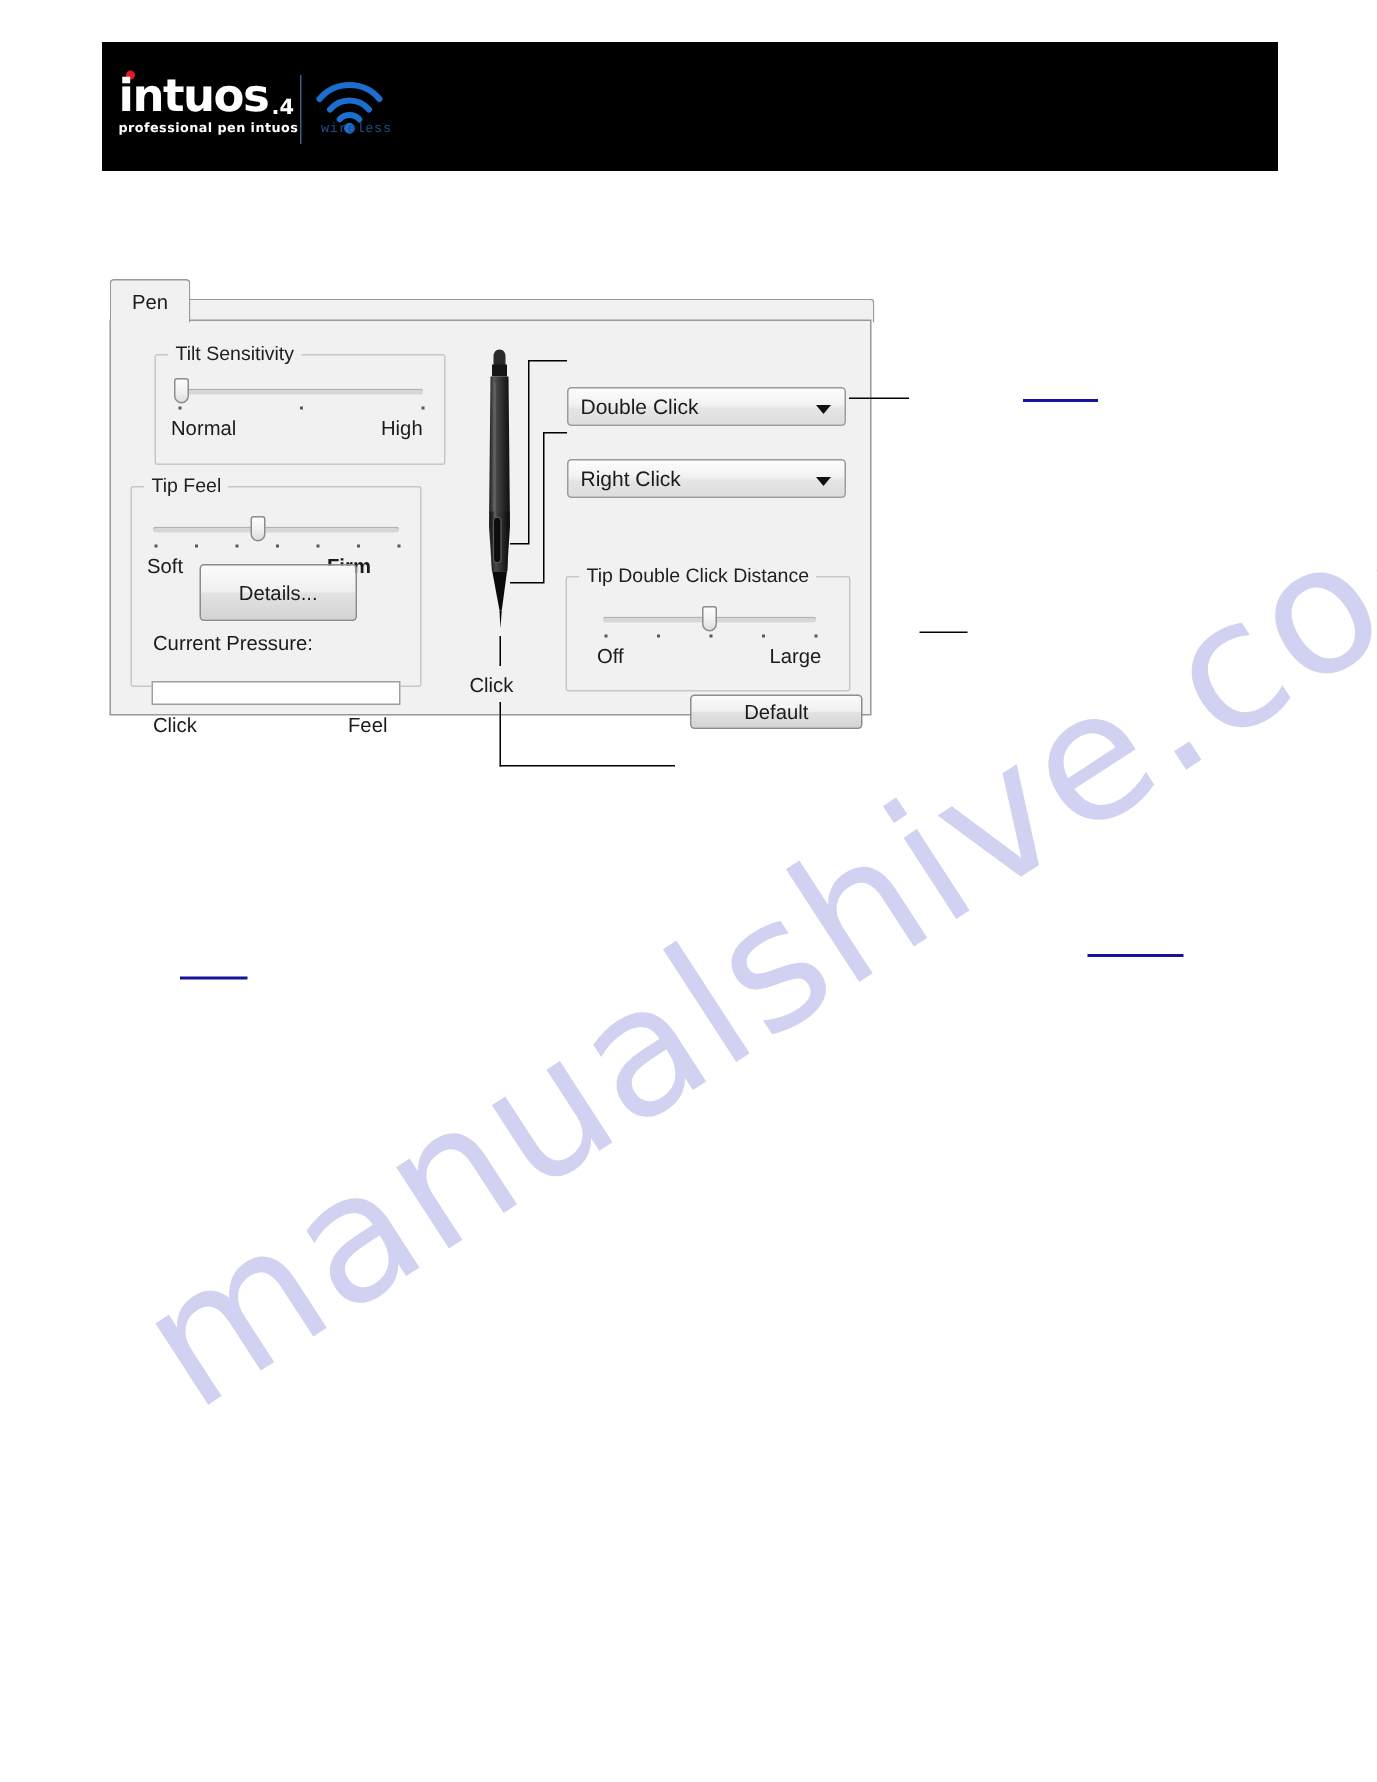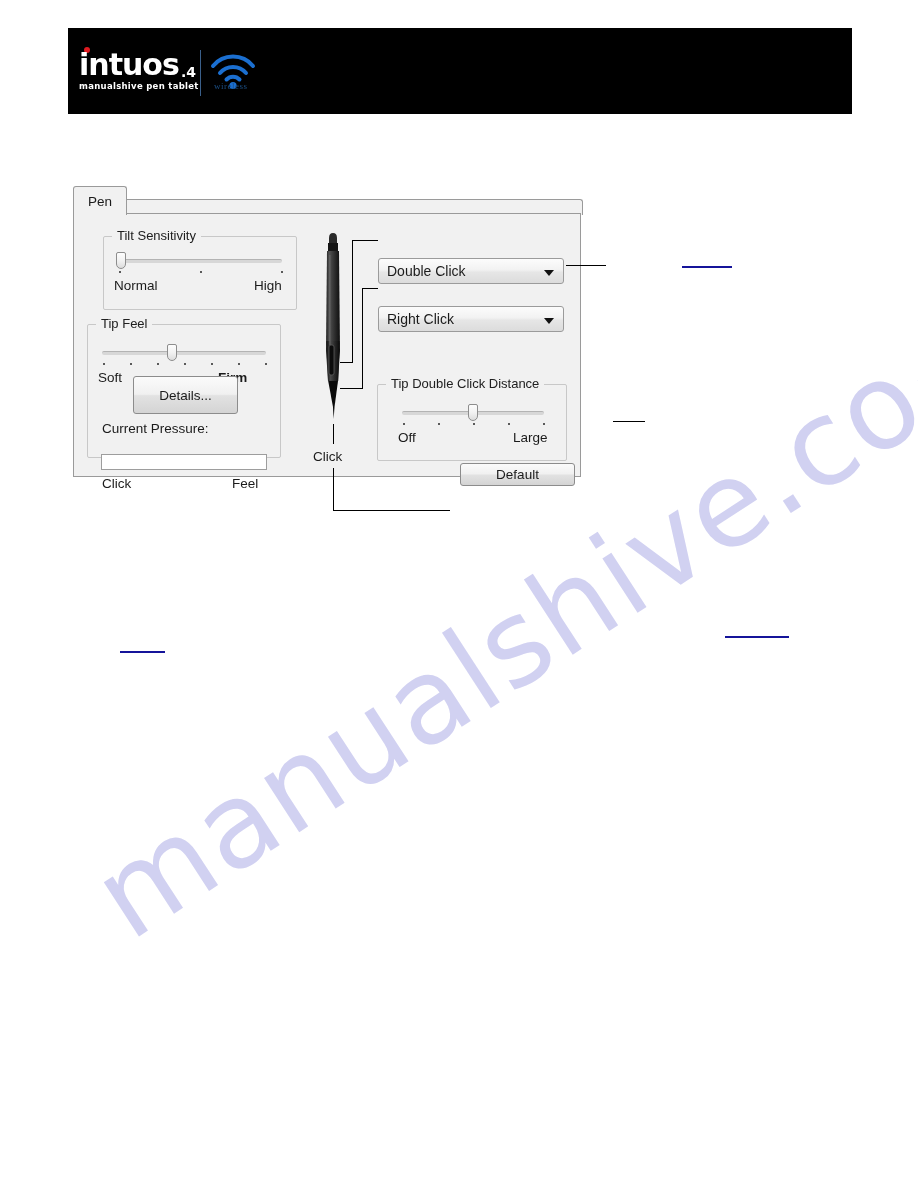--- a/index.html
+++ b/index.html
@@ -89,21 +89,21 @@
     background:#3a5f8a;
   }
   #wifi-mark{
     position:absolute;
     left:133px; top:2px;
     width:48px; height:44px;
   }
   .wifi-label{
     position:absolute;
     left:138px; top:31px;
-    font-family:Liberation Serif, serif;
+    font-family:Liberation Mono, monospace;
     font-size:9px;
     color:#1b4f86;
     letter-spacing:.5px;
   }
   .nav-row{
     position:absolute;
     display:flex;
     align-items:center;
     gap:32px;
   }
@@ -298,21 +298,21 @@
 <div id="watermark">
   <div class="wm-text">manualshive.com</div>
 </div>
 
 <div id="header-band">
 
   <div id="logo-block">
     <div class="logo-dot"></div>
     <div class="logo-word">intuos</div>
     <div class="logo-suffix">.4</div>
-    <div class="logo-tagline">manualshive pen tablet</div>
+    <div class="logo-tagline">professional pen intuos</div>
     <div class="logo-divider"></div>
 
     <svg id="wifi-mark" viewBox="0 0 48 44">
       <path d="M4 14 A26 26 0 0 1 44 14" fill="none" stroke="#1b6fd0" stroke-width="4" stroke-linecap="round"></path>
       <path d="M11 21 A17 17 0 0 1 37 21" fill="none" stroke="#1b6fd0" stroke-width="4" stroke-linecap="round"></path>
       <path d="M17.5 27.5 A9 9 0 0 1 30.5 27.5" fill="none" stroke="#1b6fd0" stroke-width="4" stroke-linecap="round"></path>
       <circle cx="24" cy="33.5" r="3.6" fill="#1b6fd0"></circle>
     </svg>
     <div class="wifi-label">wireless</div>
   </div>

